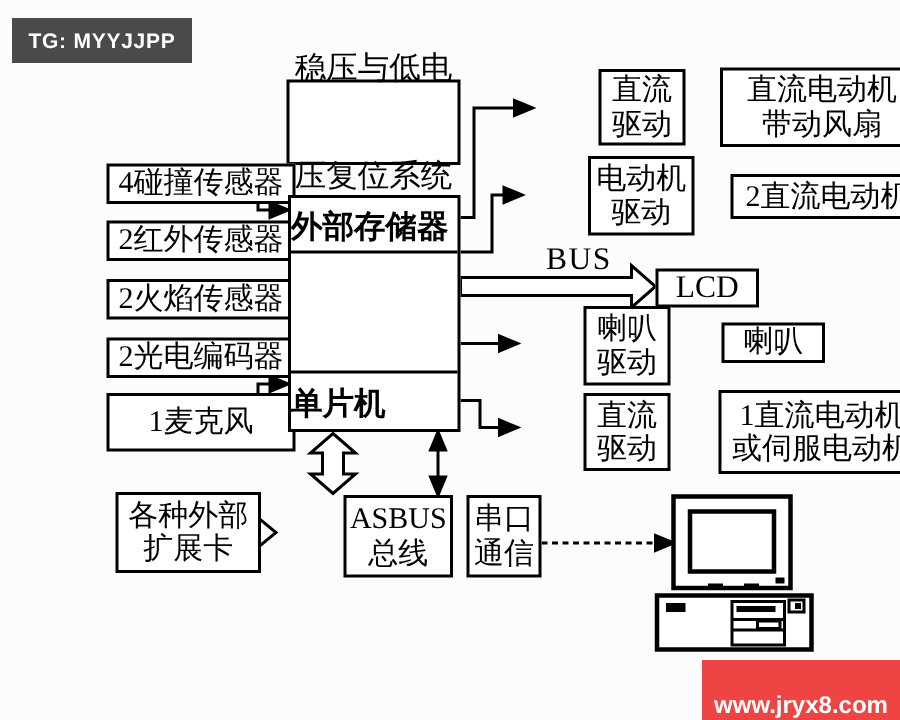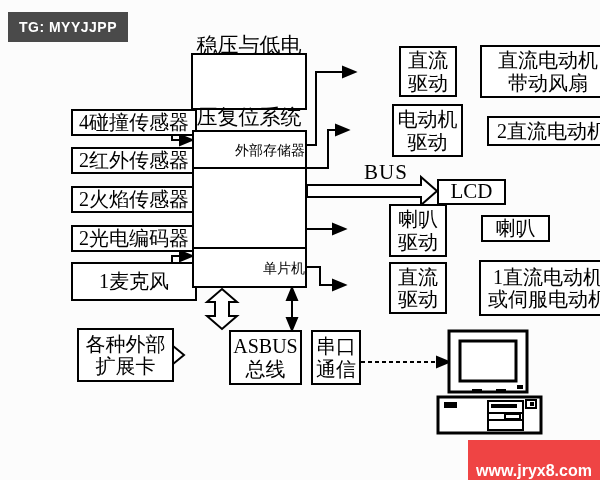--- a/index.html
+++ b/index.html
@@ -23,22 +23,22 @@
     white-space:nowrap;
   }
   .fs20 { font-size:20px;margin-left:44px; }
   .fs21 { font-size:21px;gap:48px; }
   .central {
     position:absolute; left:192px; top:130px; width:115px; height:158px;
     border:2px solid #000; background:#fff;
   }
   .central .sect {
     position:absolute; left:0; width:100%;
-    display:flex; align-items:center; justify-content:flex-end;
-    font-size:14px; white-space:nowrap;
+    display:flex; align-items:center; justify-content:flex-start;
+    font-size:21px; white-space:nowrap;font-weight:bold;
   }
   .central .divider { position:absolute; left:0; width:100%; height:2px; background:#000; }
   .tag {
     position:absolute; left:8px; top:12px; width:120px; height:30px;
     background:#4a4a4a; color:#fff;
     font-family:"Liberation Sans","DejaVu Sans",sans-serif;
     font-weight:bold; font-size:14px; letter-spacing:0.5px;
     display:flex; align-items:center; justify-content:center;
   }
   .watermark {

